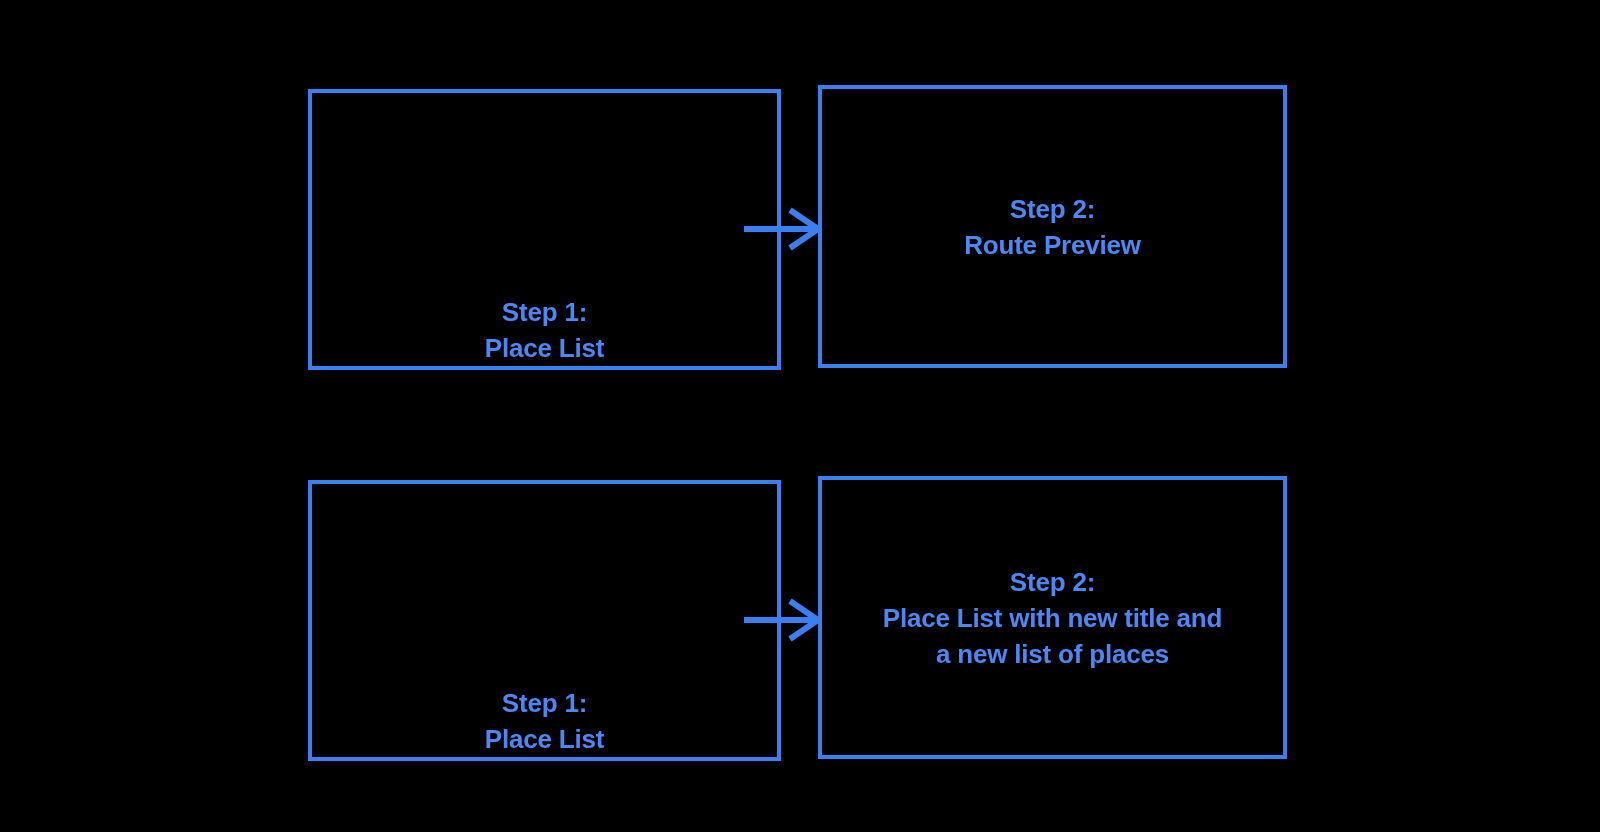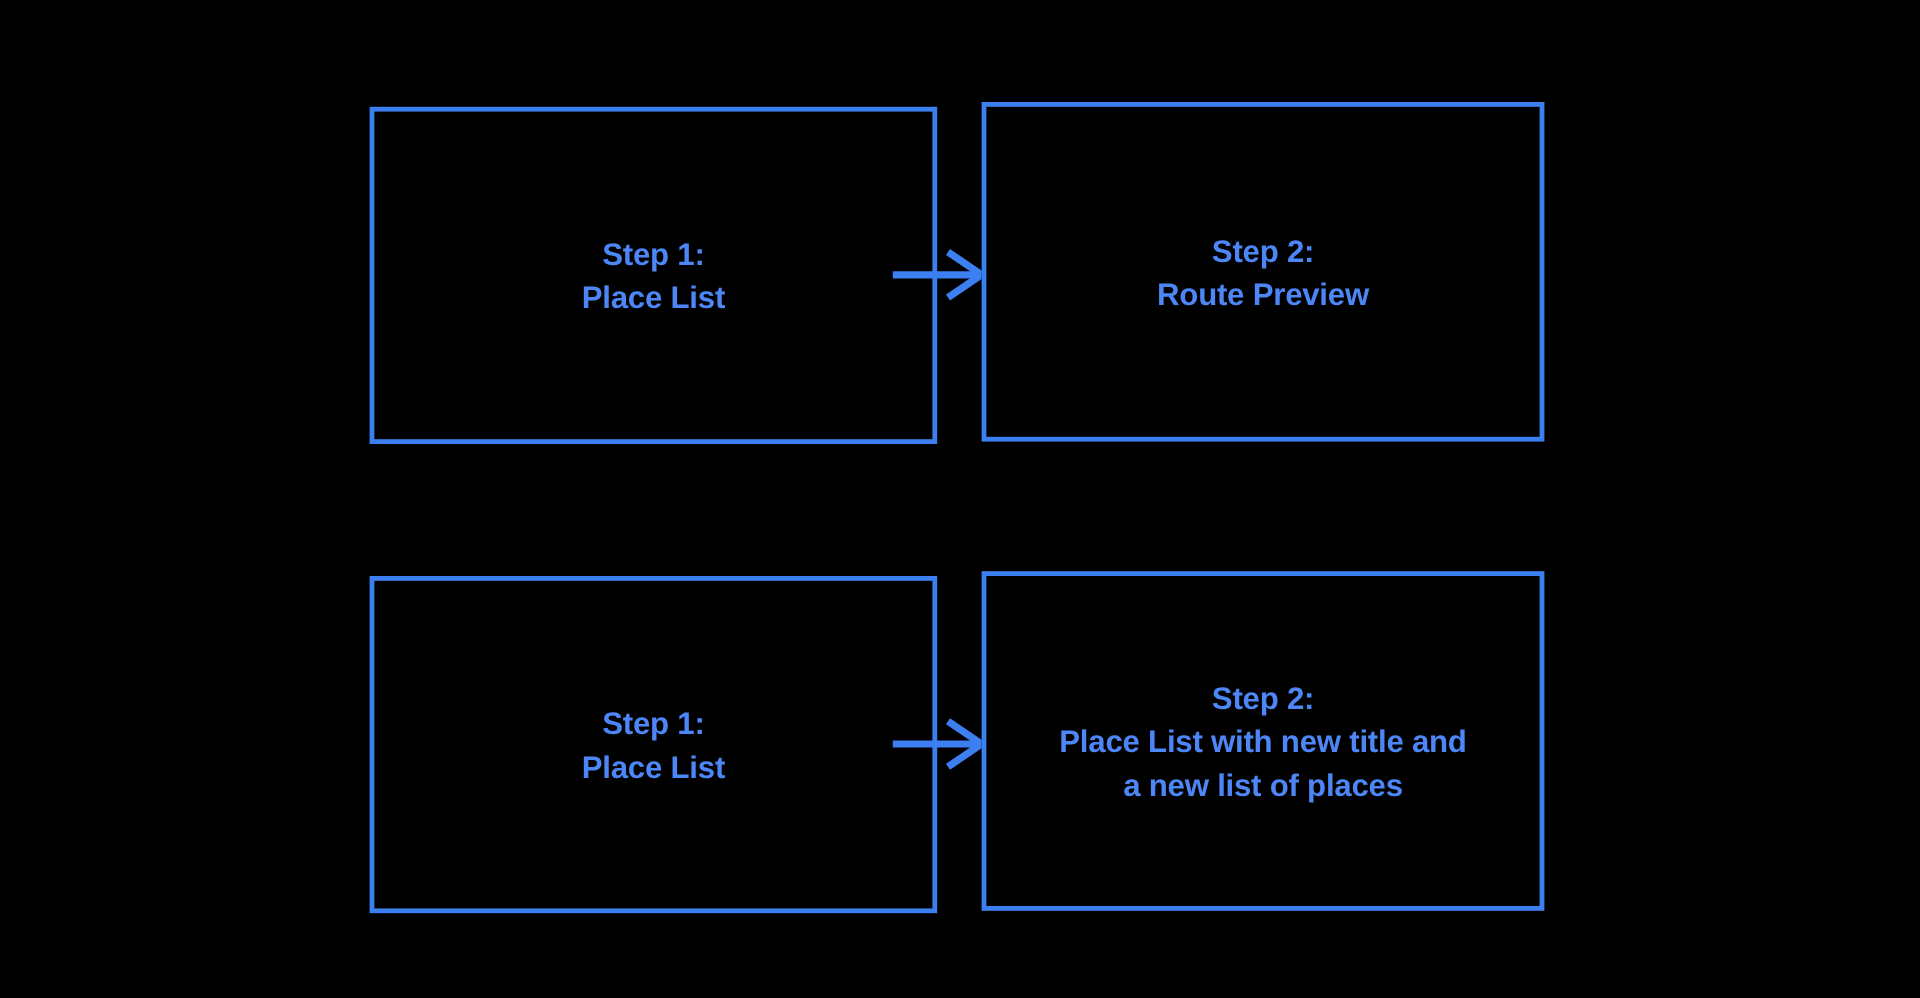--- a/index.html
+++ b/index.html
@@ -40,20 +40,21 @@
     align-items: center;
     justify-content: center;
     text-align: center;
   }
 
   .step-box-left {
     left: 308px;
     top: 4px;
     width: 473px;
     height: 281px;
+    align-items: flex-end;
   }
   .step-box-right {
     left: 818px;
     top: 0px;
     width: 469px;
     height: 283px;
   }
 
   .step-label {
     color: #4d87f7;

